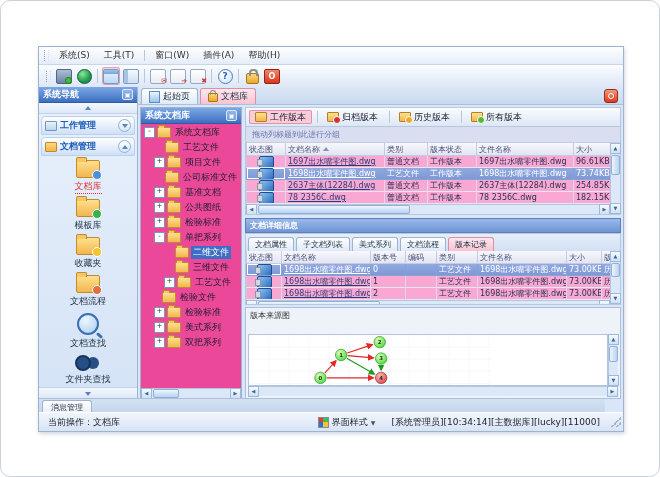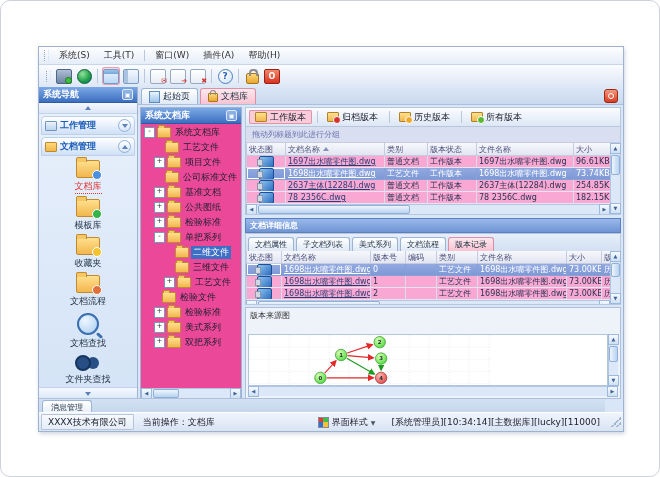--- a/index.html
+++ b/index.html
@@ -755,21 +755,20 @@
         </div>
       </div>
     </div>
   </div>
 
   <div class="bottomtabs">
     <div class="msgtab">消息管理</div>
   </div>
 
   <div class="statusbar">
-    <span class="scell">XXXX技术有限公司</span>
     <span class="scell" style="border-color:transparent;background:none;">当前操作：文档库</span>
     <span class="sspacer"></span>
     <span class="scell" style="border-color:transparent;background:none;">
       <span class="styleicon">
           <i class="q1"></i>
           <i class="q2"></i>
           <i class="q3"></i>
           <i class="q4"></i>
         </span>
       <span>界面样式</span>

